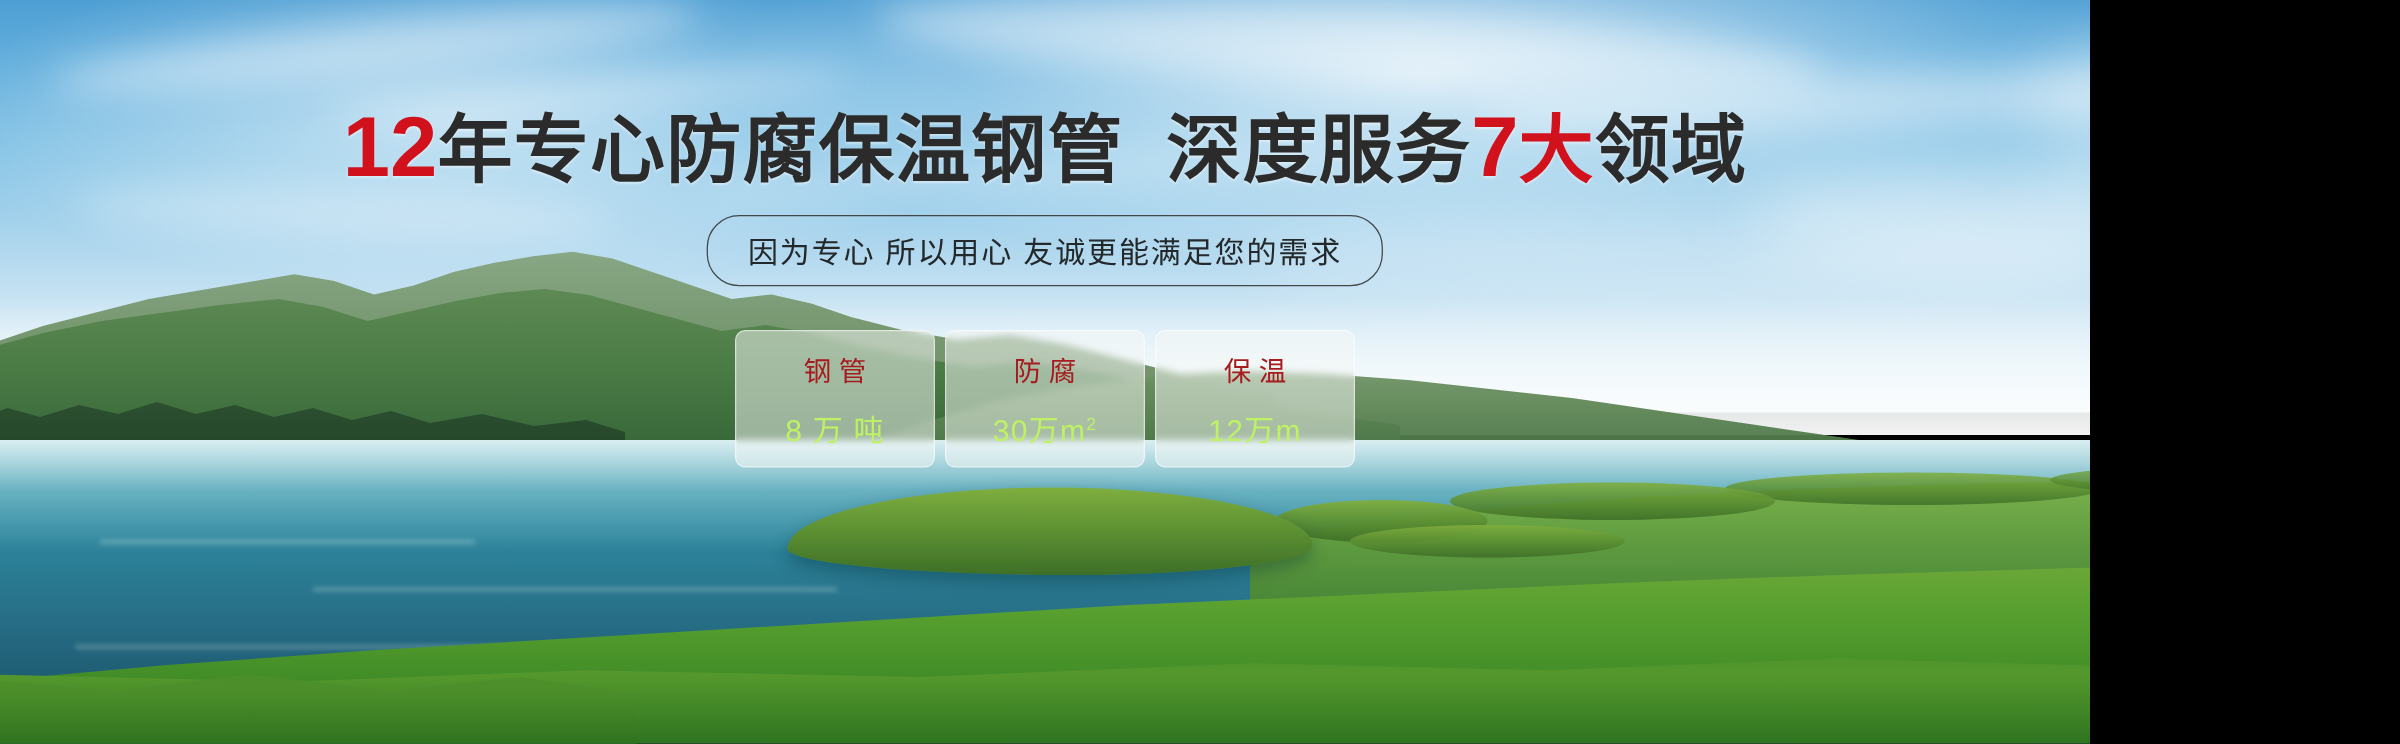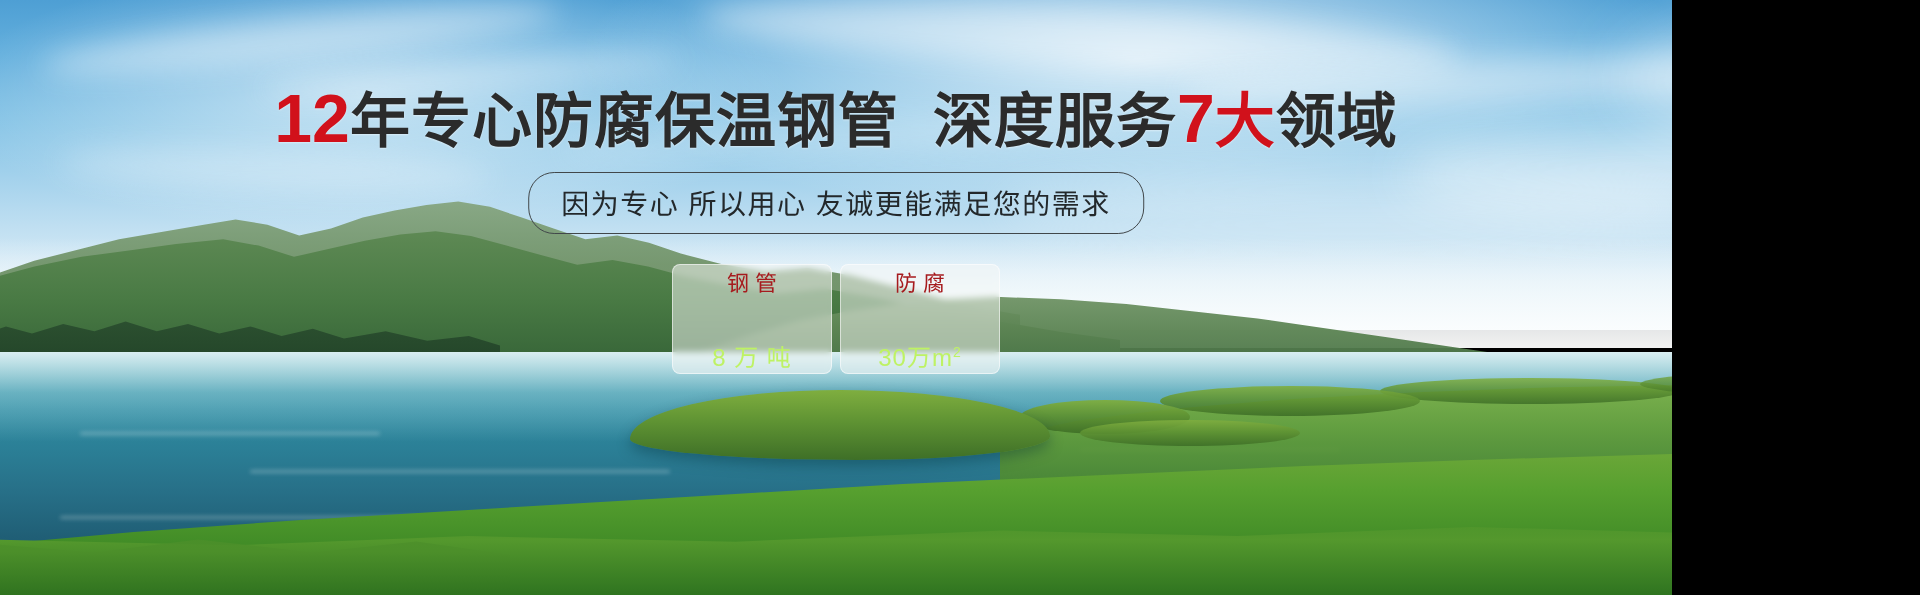--- a/index.html
+++ b/index.html
@@ -196,21 +196,21 @@
   }
 
   .subtitle-pill {
     position: absolute;
     top: 172px;
     left: 50%;
     transform: translateX(-50%);
     padding: 9px 32px 11px;
     border: 1px solid #41474a;
     border-radius: 26px;
-    font-size: 28px;
+    font-size: 24px;
     letter-spacing: 1.5px;
     color: #23282b;
     white-space: nowrap;
     background: transparent;
   }
 
   .cards {
     position: absolute;
     top: 264px;
     left: 50%;
@@ -221,21 +221,21 @@
   .card {
     width: 160px;
     height: 110px;
     background: rgba(246,248,246,0.52);
     border: 1px solid rgba(255,255,255,0.55);
     border-radius: 8px;
     backdrop-filter: blur(3px);
     display: flex;
     flex-direction: column;
     align-items: center;
-    justify-content: space-between;
+    justify-content: center;
     gap: 14px;
   }
   .card-label {
     font-size: 22px;
     color: #a61b1e;
     letter-spacing: 6px;
     text-indent: 6px;
     font-weight: 400;
   }
   .card-value {
@@ -311,16 +311,20 @@
       <div class="card">
         <div class="card-label">钢管</div>
         <div class="card-value"><span>8 万 吨</span></div>
       </div>
 
       <div class="card">
         <div class="card-label">防腐</div>
         <div class="card-value"><span>30万m</span><sup>2</sup></div>
       </div>
 
+      <div class="card">
+        <div class="card-label">保温</div>
+        <div class="card-value"><span>12万m</span></div>
+      </div>
 
     </div>
   </div>
 </div>
 
 </body></html>

